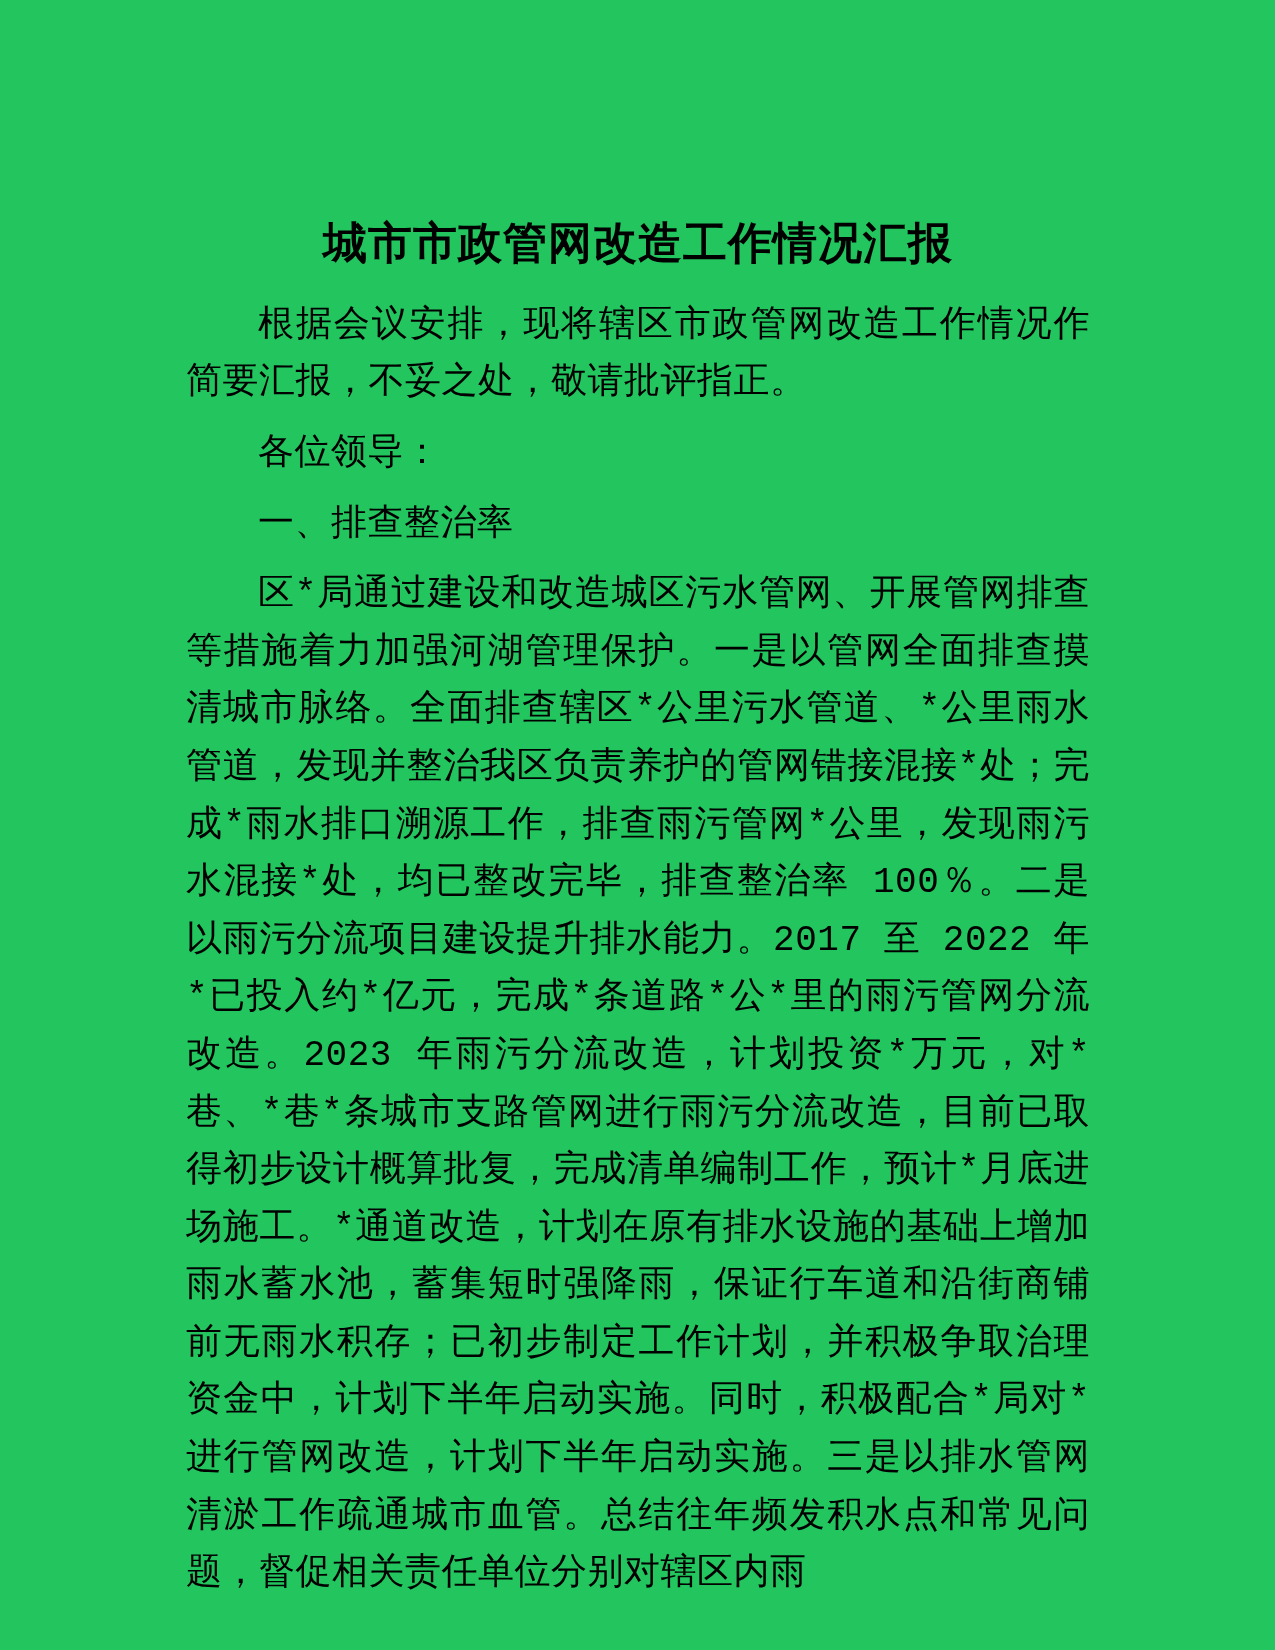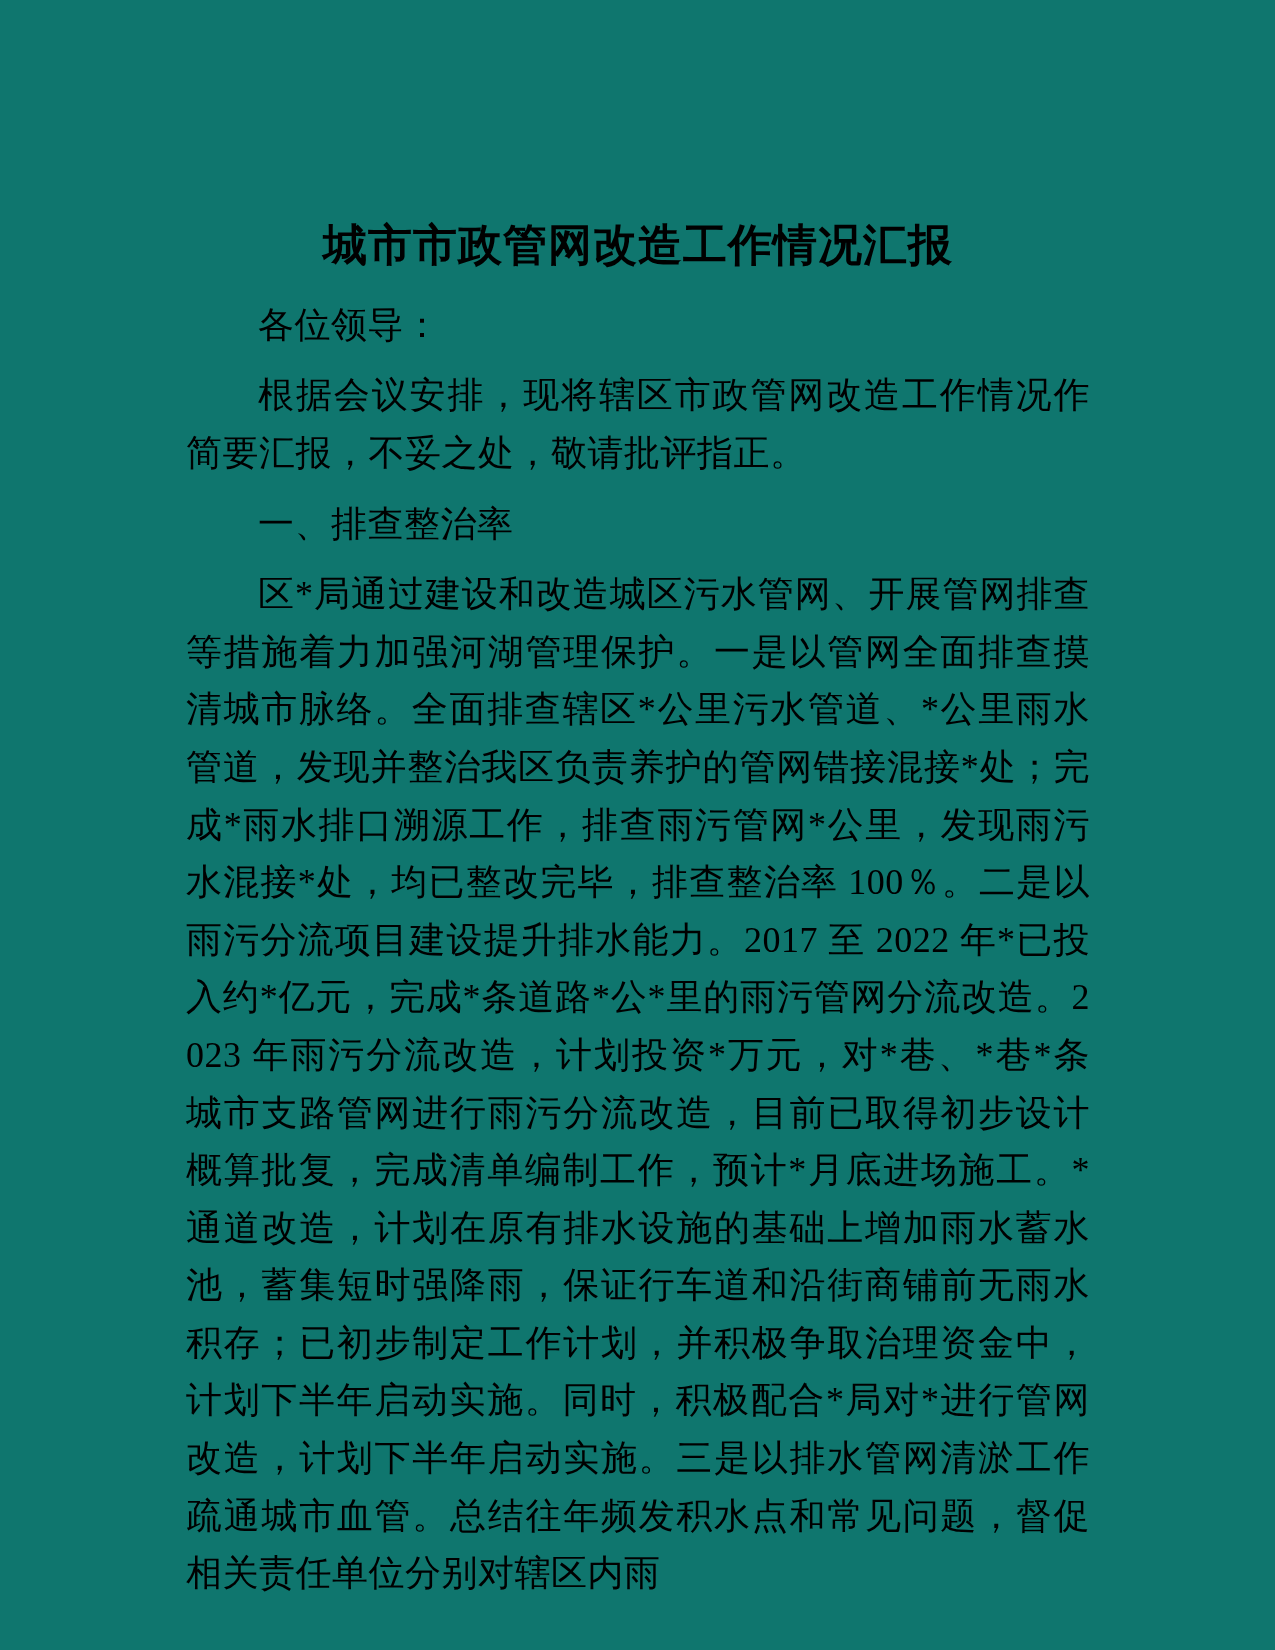--- a/index.html
+++ b/index.html
@@ -5,23 +5,23 @@
   html, body {
     margin: 0;
     padding: 0;
     background: #ffffff;
   }
   .page {
     position: relative;
     width: 1275px;
     height: 1650px;
     margin: 0 auto;
-    background: #0f766e;
+    background: #22c55e;
     overflow: hidden;
-    font-family: Liberation Serif, serif;
+    font-family: Liberation Mono, monospace;
     color: #000000;
     box-sizing: border-box;
   }
   .content {
     box-sizing: border-box;
     padding: 220px 185px 0 186px;
     width: 100%;
     height: 100%;
   }
   .doc-title {
@@ -48,22 +48,22 @@
   }
 </style>
 </head>
 <body>
 
 <div class="page">
   <div class="content">
 
     <h1 class="doc-title">城市市政管网改造工作情况汇报</h1>
 
+    <p class="para">根据会议安排，现将辖区市政管网改造工作情况作简要汇报，不妥之处，敬请批评指正。</p>
+
     <p class="para">各位领导：</p>
-
-    <p class="para">根据会议安排，现将辖区市政管网改造工作情况作简要汇报，不妥之处，敬请批评指正。</p>
 
     <p class="para">一、排查整治率</p>
 
     <p class="para">区*局通过建设和改造城区污水管网、开展管网排查等措施着力加强河湖管理保护。一是以管网全面排查摸清城市脉络。全面排查辖区*公里污水管道、*公里雨水管道，发现并整治我区负责养护的管网错接混接*处；完成*雨水排口溯源工作，排查雨污管网*公里，发现雨污水混接*处，均已整改完毕，排查整治率 100％。二是以雨污分流项目建设提升排水能力。2017 至 2022 年*已投入约*亿元，完成*条道路*公*里的雨污管网分流改造。2023 年雨污分流改造，计划投资*万元，对*巷、*巷*条城市支路管网进行雨污分流改造，目前已取得初步设计概算批复，完成清单编制工作，预计*月底进场施工。*通道改造，计划在原有排水设施的基础上增加雨水蓄水池，蓄集短时强降雨，保证行车道和沿街商铺前无雨水积存；已初步制定工作计划，并积极争取治理资金中，计划下半年启动实施。同时，积极配合*局对*进行管网改造，计划下半年启动实施。三是以排水管网清淤工作疏通城市血管。总结往年频发积水点和常见问题，督促相关责任单位分别对辖区内雨</p>
 
   </div>
 </div>
 
 </body></html>

